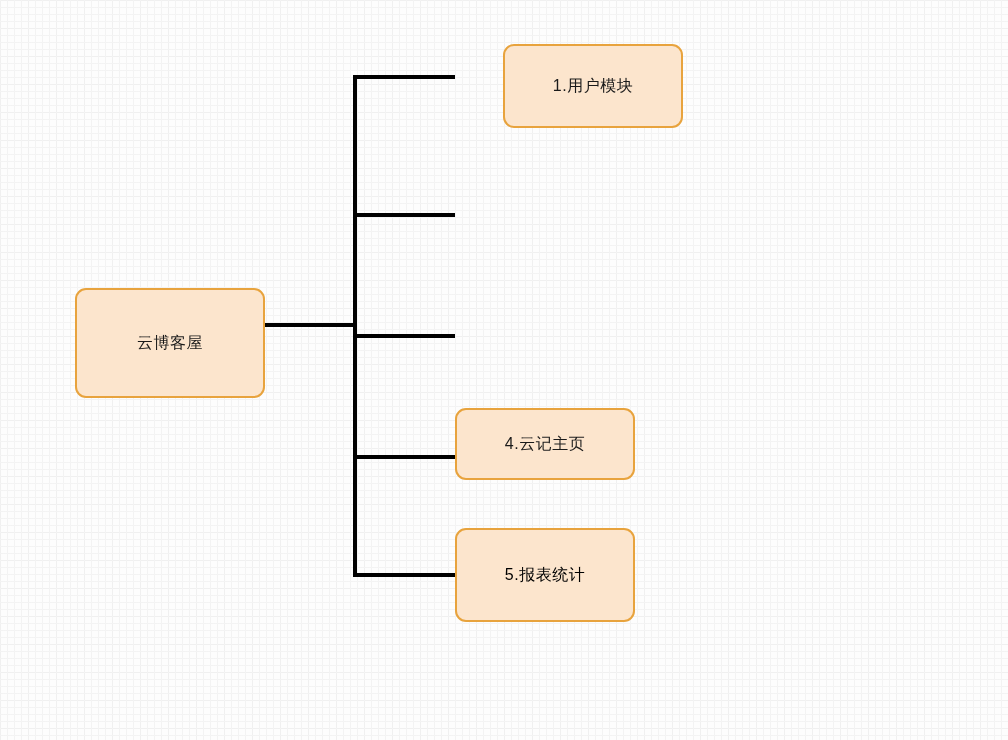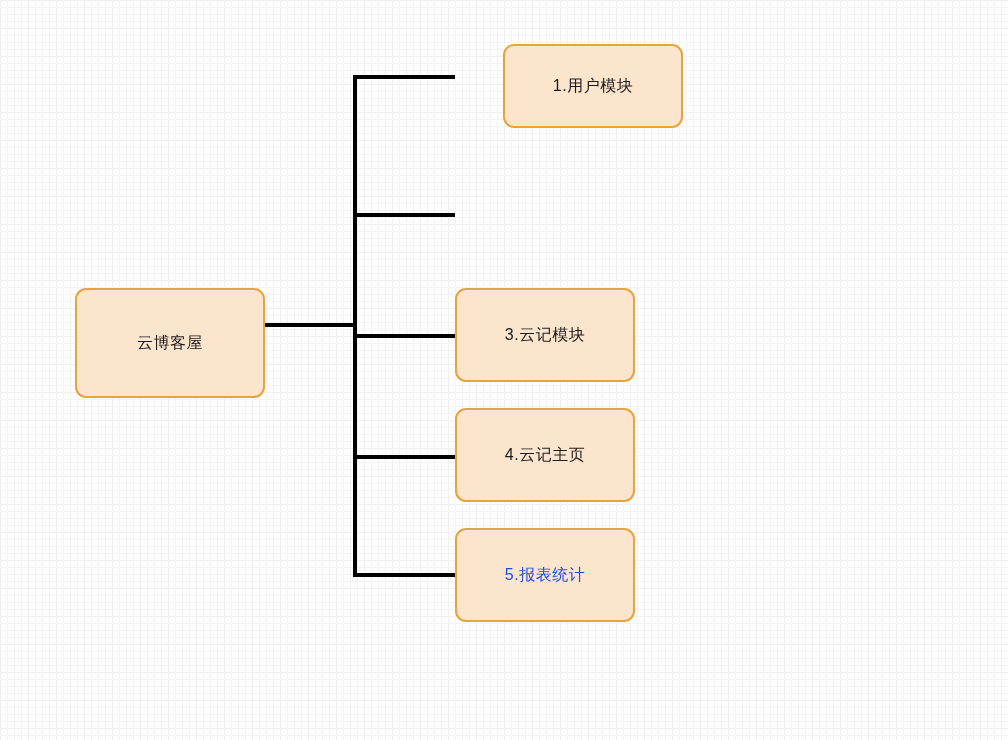--- a/index.html
+++ b/index.html
@@ -97,25 +97,22 @@
 
   <div class="node" id="node-root" style="left: 75px; top: 288px; width: 190px; height: 110px; background: rgb(252, 229, 205); border-color: rgb(232, 163, 61); color: rgb(26, 26, 26); border-radius: 11px;">
     <span class="node-label">云博客屋</span>
   </div>
 
   <div class="node" id="node-child-1" style="left: 455px; top: 44px; width: 180px; height: 84px; background: rgb(252, 229, 205); border-color: rgb(232, 163, 61); color: rgb(26, 26, 26); border-radius: 11px; margin-left: 48px;">
     <span class="node-label">1.用户模块</span>
   </div>
 
 
-  <div class="node" id="node-child-3" style="left: 455px; top: 288px; width: 180px; height: 94px; background: rgb(252, 229, 205); border-color: rgb(232, 163, 61); color: rgb(26, 26, 26); border-radius: 11px;">
-    <span class="node-label">3.云记模块</span>
-  </div>
 
-  <div class="node" id="node-child-4" style="left: 455px; top: 408px; width: 180px; height: 94px; background: rgb(252, 229, 205); border-color: rgb(232, 163, 61); color: rgb(26, 26, 26); border-radius: 11px;">
+  <div class="node" id="node-child-4" style="left: 455px; top: 408px; width: 180px; height: 72px; background: rgb(252, 229, 205); border-color: rgb(232, 163, 61); color: rgb(26, 26, 26); border-radius: 11px;">
     <span class="node-label">4.云记主页</span>
   </div>
 
-  <div class="node" id="node-child-5" style="left: 455px; top: 528px; width: 180px; height: 94px; background: rgb(252, 229, 205); border-color: rgb(232, 163, 61); color: #1d4ed8; border-radius: 11px; text-align: center;">
+  <div class="node" id="node-child-5" style="left: 455px; top: 528px; width: 180px; height: 94px; background: rgb(252, 229, 205); border-color: rgb(232, 163, 61); color: #000000; border-radius: 11px; text-align: center;">
     <span class="node-label">5.报表统计</span>
   </div>
 
 </div>
 
 </body></html>

